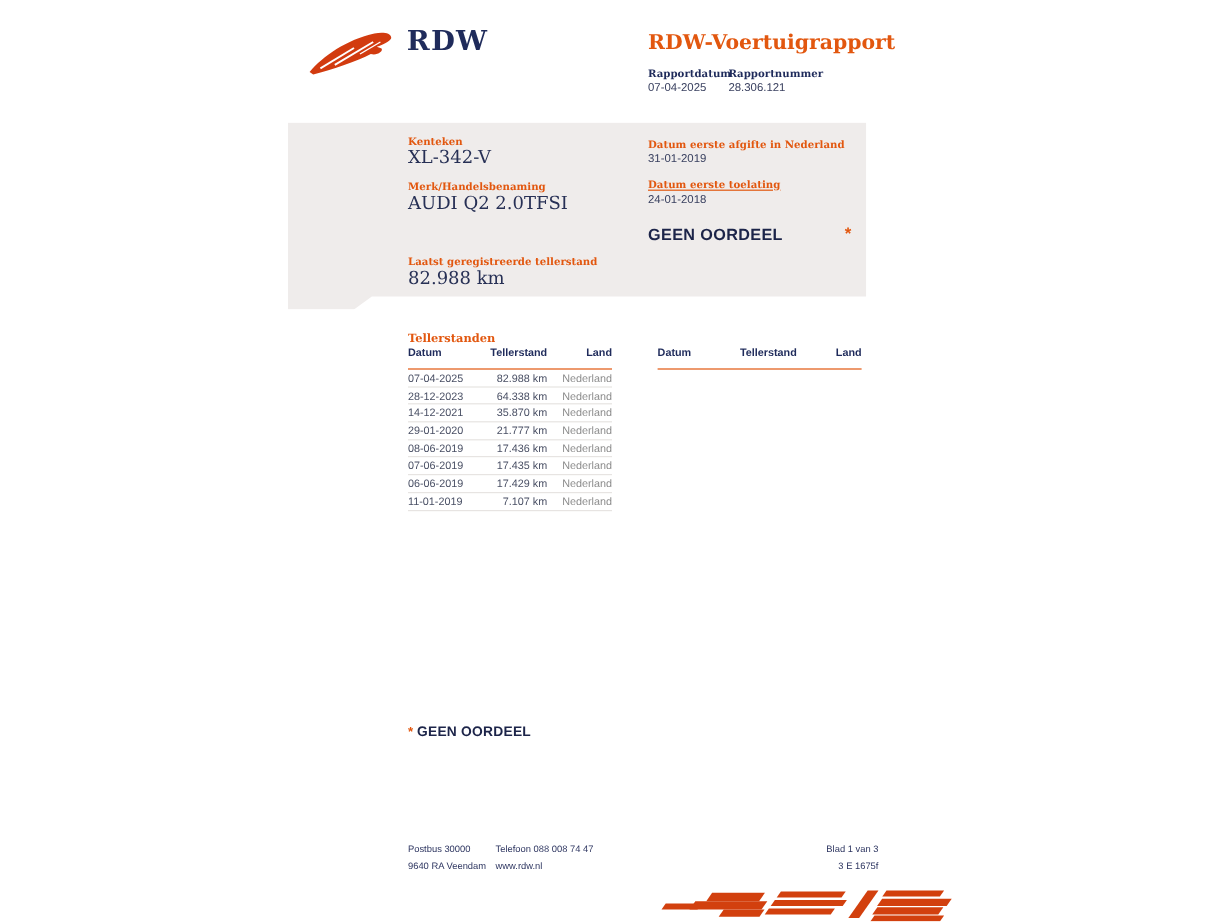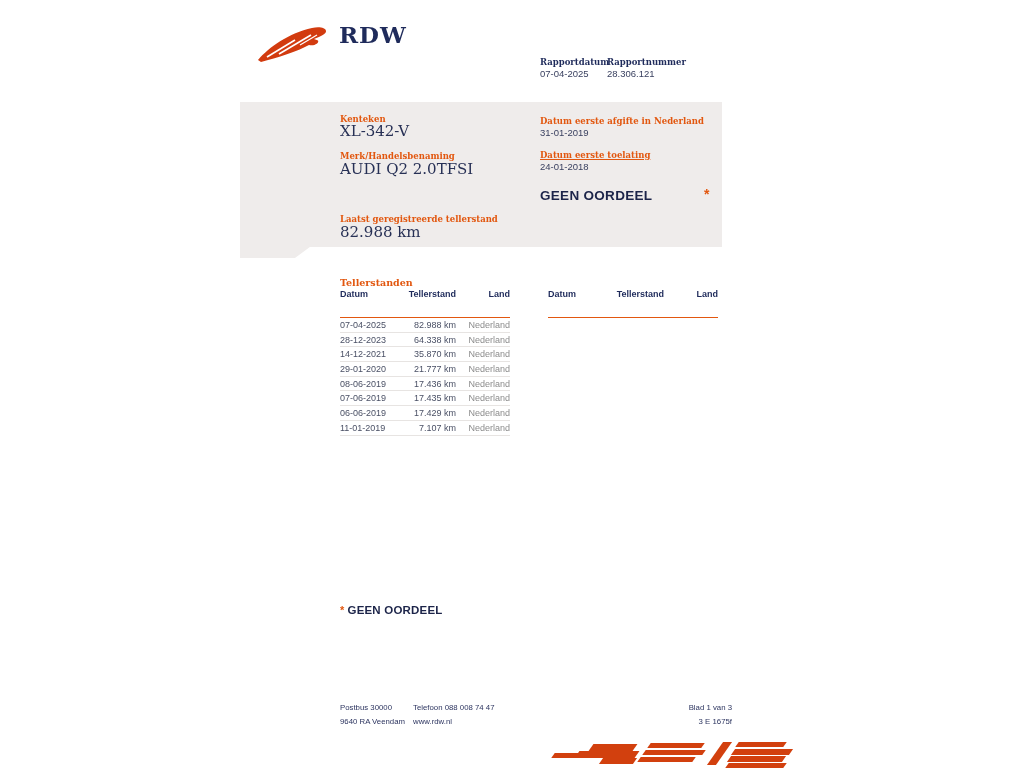--- a/index.html
+++ b/index.html
@@ -53,21 +53,21 @@
 
   
   .section-title {
     position:absolute; left:340px; top:277px; font-size:9.5px; font-weight:bold;
     color:#E2570F; font-family:"DejaVu Serif", serif;text-align:center;
   }
   .meter-table { position:absolute; top:289px; width:170px; }
   .meter-table.left-t { left:340px; }
   .meter-table.right-t { left:548px; }
   .mt-head {
-    display:flex; align-items:flex-end; padding-bottom:18px;
+    display:flex; align-items:flex-end; padding-bottom:8px;
     border-bottom:1.5px solid #E2570F;
     font-size:9px; font-weight:bold; color:#1F2B5B;
   }
   .mt-row {
     display:flex; align-items:center; height:14.7px;
     border-bottom:1px solid #E7E4E2; font-size:9px;
   }
   .c-datum { width:62px; text-align:left; color:#4A5065; }
   .c-teller { width:54px; text-align:right; color:#4A5065; }
   .c-land { flex:1; text-align:right; color:#8C8C8C; }
@@ -103,20 +103,21 @@
     <svg width="80" height="42" viewBox="0 0 80 42">
       <path d="M3 37 C14 24 34 10 57 5 C64 3.5 70.5 4.5 71 8 C71.5 10.5 66 13.5 59 16
                L63 17.5 C64.5 20 59 23.5 54 22 C43 28 22 35 6 39 Z" fill="#D23B0F"></path>
       <path d="M12 34 L40 17" stroke="#ffffff" stroke-width="1.6" fill="none"></path>
       <path d="M24 31 L56 12" stroke="#ffffff" stroke-width="1.6" fill="none"></path>
       <path d="M45 22 L62 12" stroke="#ffffff" stroke-width="1.2" fill="none"></path>
     </svg>
   </div>
   <div class="logo-text">RDW</div>
 
+  <div class="doc-title">RDW-Voertuigrapport</div>
   <div class="meta-label x-datecol">Rapportdatum</div>
   <div class="meta-label x-numcol">Rapportnummer</div>
   <div class="meta-value x-datecol">07-04-2025</div>
   <div class="meta-value x-numcol">28.306.121</div>
 
   <div class="vehicle-panel">
     <div class="lbl" style="left:100px; top:12px;">Kenteken</div>
     <div class="bigval" style="left:100px; top:20px;">XL-342-V</div>
     <div class="lbl" style="left:100px; top:49px;">Merk/Handelsbenaming</div>
     <div class="bigval" style="left:100px; top:58px;">AUDI Q2 2.0TFSI</div>

